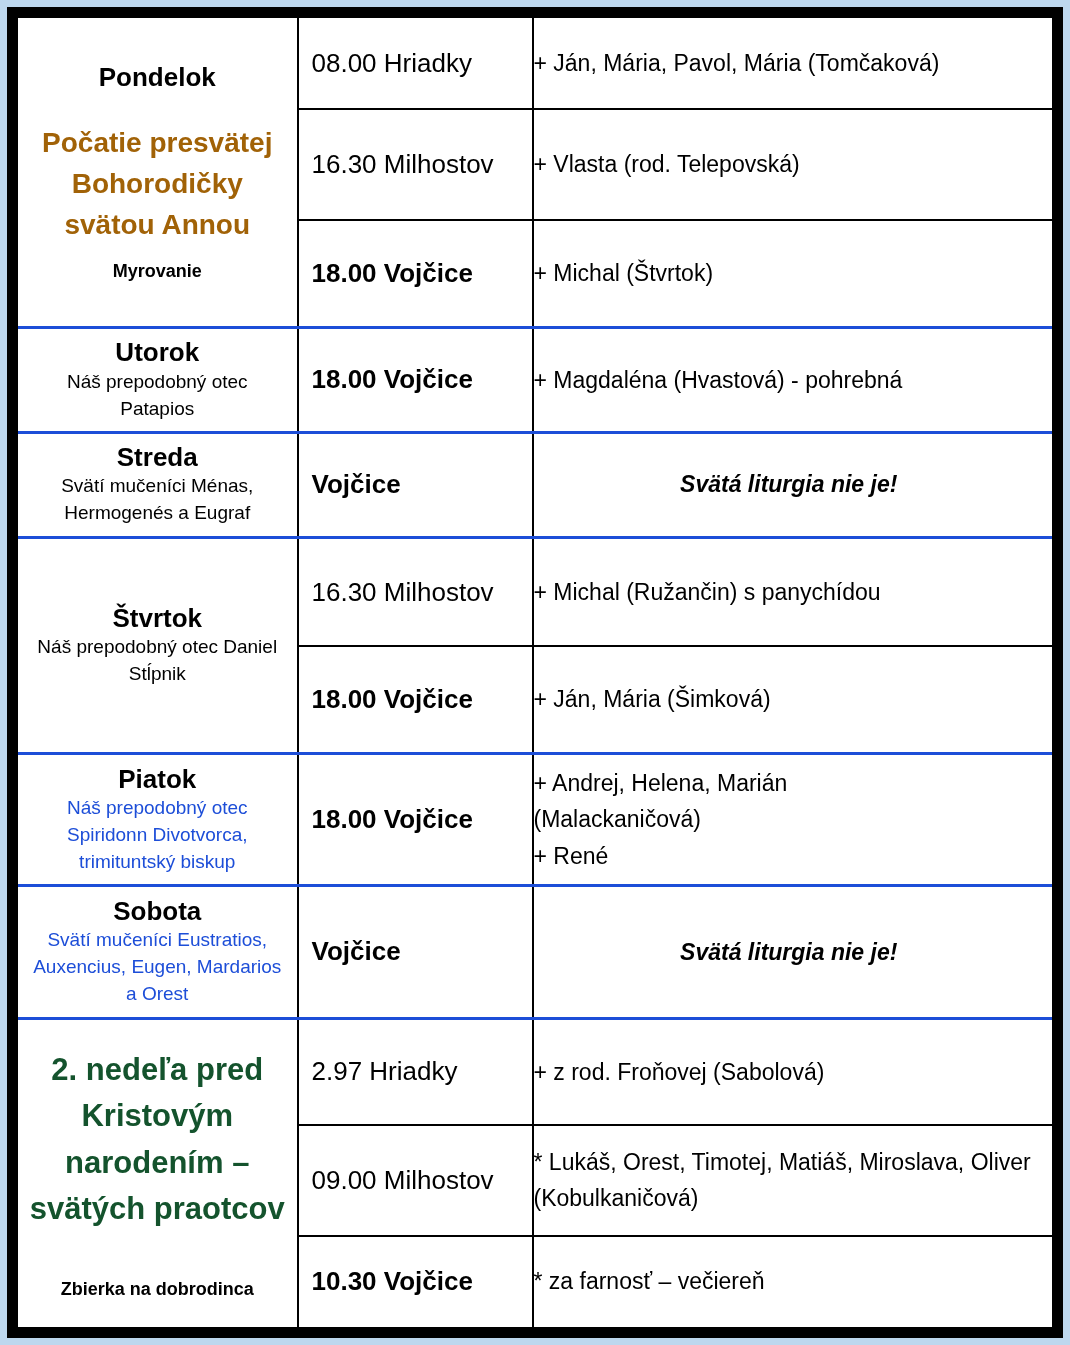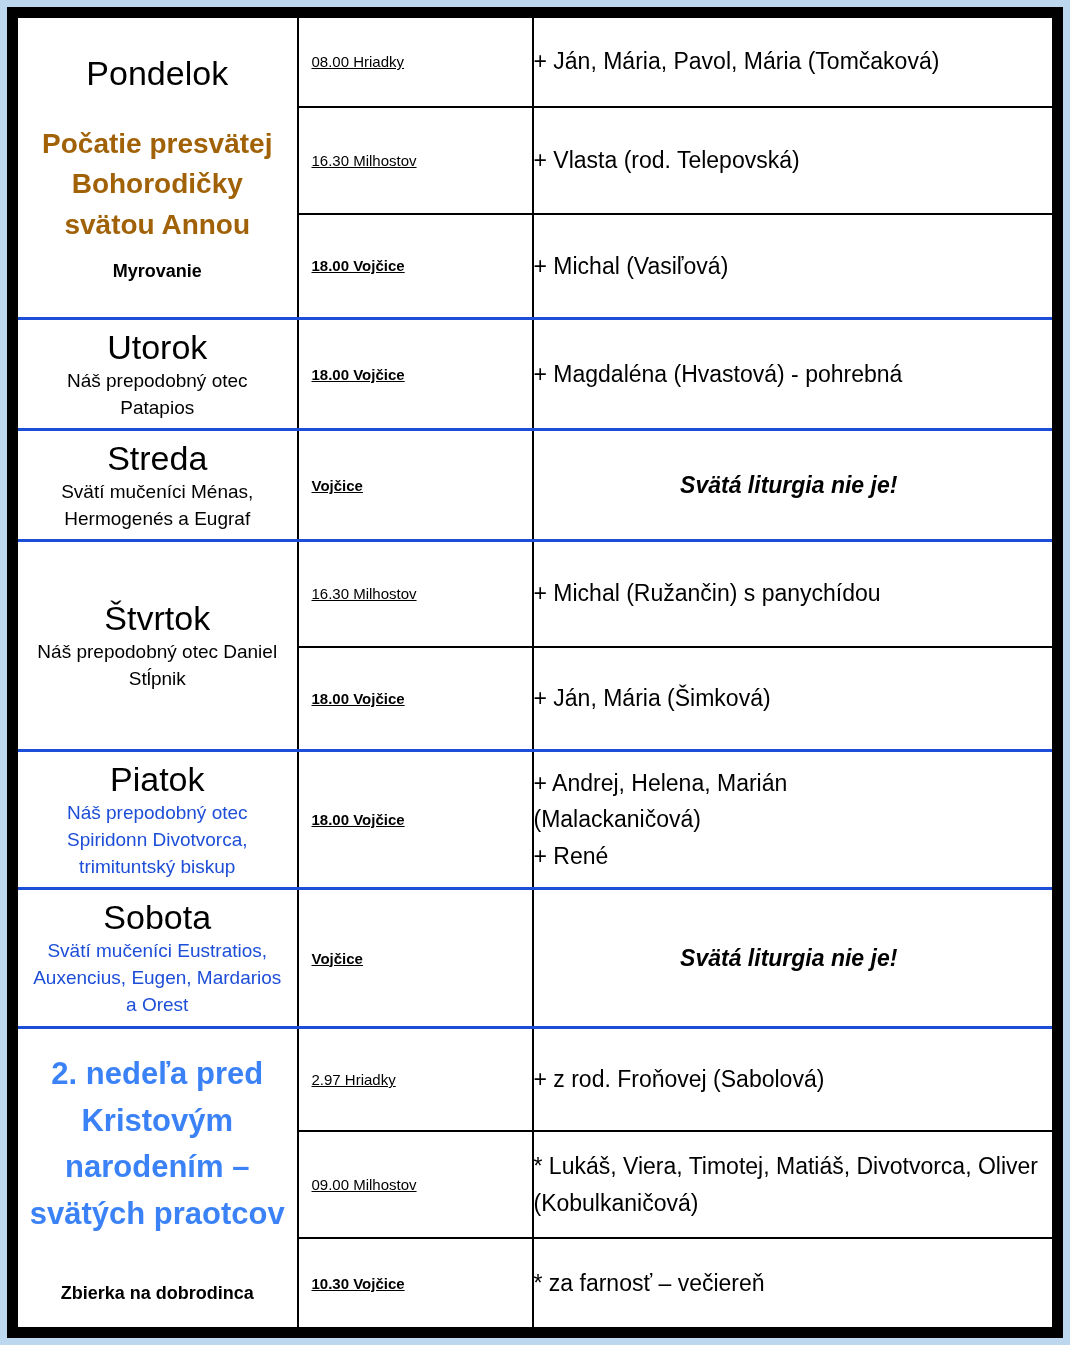--- a/index.html
+++ b/index.html
@@ -27,55 +27,54 @@
   }
   tr.group-start > td { border-top: 3px solid #1d4ed8; }
 
   
   td.day-cell { text-align: center; padding: 6px 10px; }
   .day-stack {
     display: flex; flex-direction: column;
     align-items: center; justify-content: center;
   }
   .day-name {
-    font-weight: normal;
-    font-size: 34px;
+    font-weight: bold;
+    font-size: 26px;
     line-height: 1.2;
   }
   .feast-sub {
     font-size: 19px;
     line-height: 1.42;
   }
   .feast-red {
     color: #a16207;
     font-weight: bold;
     font-size: 28px;
     line-height: 1.45;
   }
   .feast-green { color: #1d4ed8; }
   .day-note {
     font-weight: bold;
     font-size: 18px;
   }
   .gap-lg { margin-bottom: 30px; }
   .gap-top-lg { margin-top: 16px; }
   .sunday-title {
-    color: #3b82f6;
+    color: #14532d;
     font-weight: bold;
     font-size: 31px;
     line-height: 1.5;
     margin-bottom: 46px;
   }
 
   
   td.time-cell {
-    font-size: 15px;
+    font-size: 26px;
     padding-left: 13px;
     padding-right: 8px;
-    text-decoration: underline;
   }
   td.time-cell.bold { font-weight: bold; }
 
   
   td.intent-cell {
     font-size: 23px;
     padding-right: 8px;
     line-height: 1.6;
     white-space: pre-line;
   }
@@ -108,21 +107,21 @@
         </td>
         <td class="time-cell">08.00 Hriadky</td>
         <td class="intent-cell">+ Ján, Mária, Pavol, Mária (Tomčaková)</td>
       </tr>
       <tr style="height:106px">
         <td class="time-cell">16.30 Milhostov</td>
         <td class="intent-cell">+ Vlasta (rod. Telepovská)</td>
       </tr>
       <tr style="height:104px">
         <td class="time-cell bold">18.00 Vojčice</td>
-        <td class="intent-cell">+ Michal (Vasiľová)</td>
+        <td class="intent-cell">+ Michal (Štvrtok)</td>
       </tr>
 
       <tr class="group-start" style="height:99px">
         <td class="day-cell">
           <div class="day-stack">
             <div class="day-name">Utorok</div>
             <div class="feast-sub">Náš prepodobný otec Patapios</div>
           </div>
         </td>
         <td class="time-cell bold">18.00 Vojčice</td>
@@ -184,21 +183,21 @@
           <div class="day-stack">
             <div class="sunday-title">2. nedeľa pred Kristovým narodením – svätých praotcov</div>
             <div class="day-note">Zbierka na dobrodinca</div>
           </div>
         </td>
         <td class="time-cell">2.97 Hriadky</td>
         <td class="intent-cell">+ z rod. Froňovej (Sabolová)</td>
       </tr>
       <tr style="height:106px">
         <td class="time-cell">09.00 Milhostov</td>
-        <td class="intent-cell">* Lukáš, Viera, Timotej, Matiáš, Divotvorca, Oliver (Kobulkaničová)</td>
+        <td class="intent-cell">* Lukáš, Orest, Timotej, Matiáš, Miroslava, Oliver (Kobulkaničová)</td>
       </tr>
       <tr style="height:93px">
         <td class="time-cell bold">10.30 Vojčice</td>
         <td class="intent-cell">* za farnosť – večiereň</td>
       </tr>
 
     </tbody>
   </table>
 </div>
 

